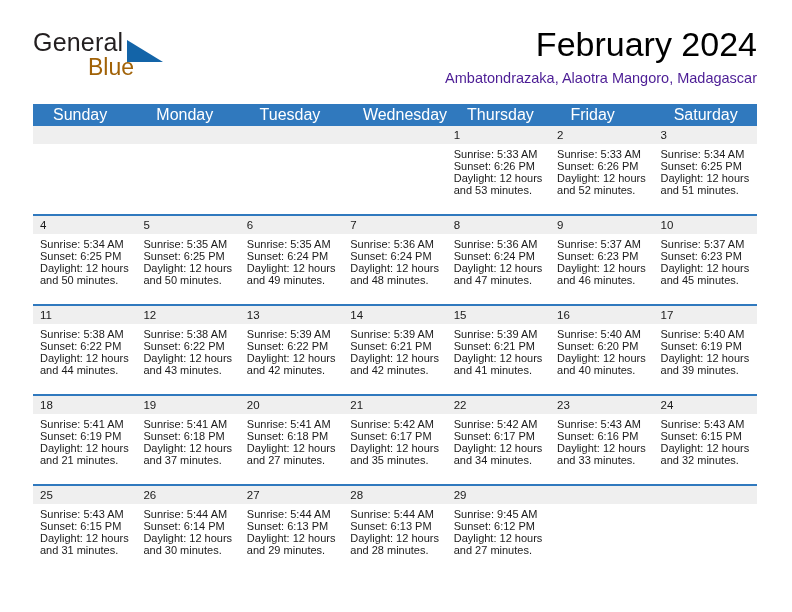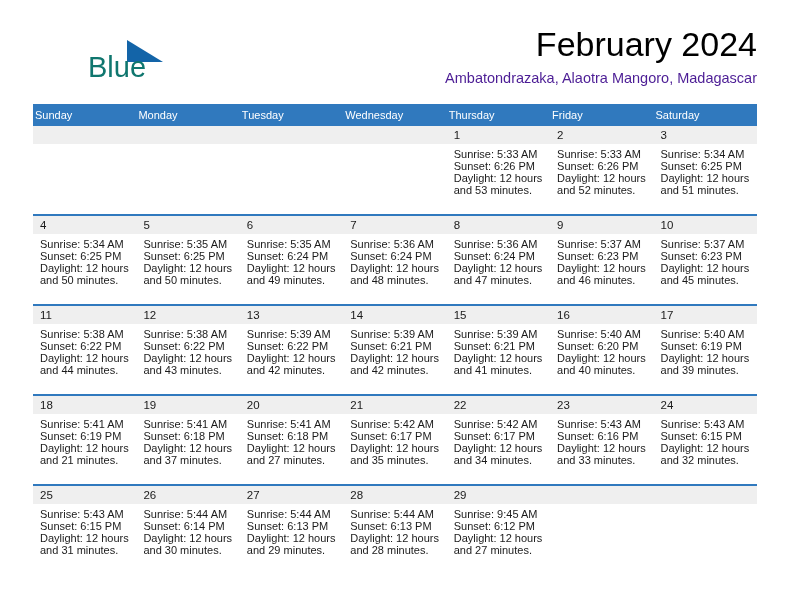--- a/index.html
+++ b/index.html
@@ -48,22 +48,22 @@
     top: 12px;
     width: 36px;
     height: 22px;
     overflow: hidden;
   }
   .brand-triangle svg { display: block; }
   .brand-blue {
     position: absolute;
     left: 55px;
     top: 25px;
-    font-size: 29px;
-    color: #0f766e;
+    font-size: 23px;
+    color: #a16207;
     line-height: 28px;
     white-space: nowrap;
   }
 
   .title-block {
     position: absolute;
     right: 0;
     top: 0;
     text-align: right;
   }
@@ -89,23 +89,23 @@
     width: 724px;
   }
   .weekday-row {
     display: flex;
     background: #3079be;
     height: 22px;
   }
   .weekday {
     flex: 1 1 0;
     color: #ffffff;
-    font-size: 11px;
+    font-size: 16px;
     line-height: 22px;
-    padding-left: 2px;
+    padding-left: 20px;
     box-sizing: border-box;
     white-space: nowrap;
   }
   .week-row {
     display: flex;
     height: 90px;
     border-bottom: 2px solid #3079be;
     box-sizing: border-box;
   }
   .week-row.last {
@@ -135,20 +135,21 @@
     line-height: 12.1px;
     color: #1a1a1a;
   }
   .day-info div { white-space: nowrap; }
 </style>
 </head>
 <body>
 
 <div class="page-header">
   <div class="brand">
+    <span class="brand-general">General</span>
     <span class="brand-triangle">
       <svg width="36" height="22" viewBox="0 0 36 22" xmlns="http://www.w3.org/2000/svg">
         <polygon points="0,0 36,22 0,22" fill="#1364a8"></polygon>
       </svg>
     </span>
     <span class="brand-blue">Blue</span>
   </div>
   <div class="title-block">
     <div class="cal-title">February 2024</div>
     <div class="cal-subtitle">Ambatondrazaka, Alaotra Mangoro, Madagascar</div>

